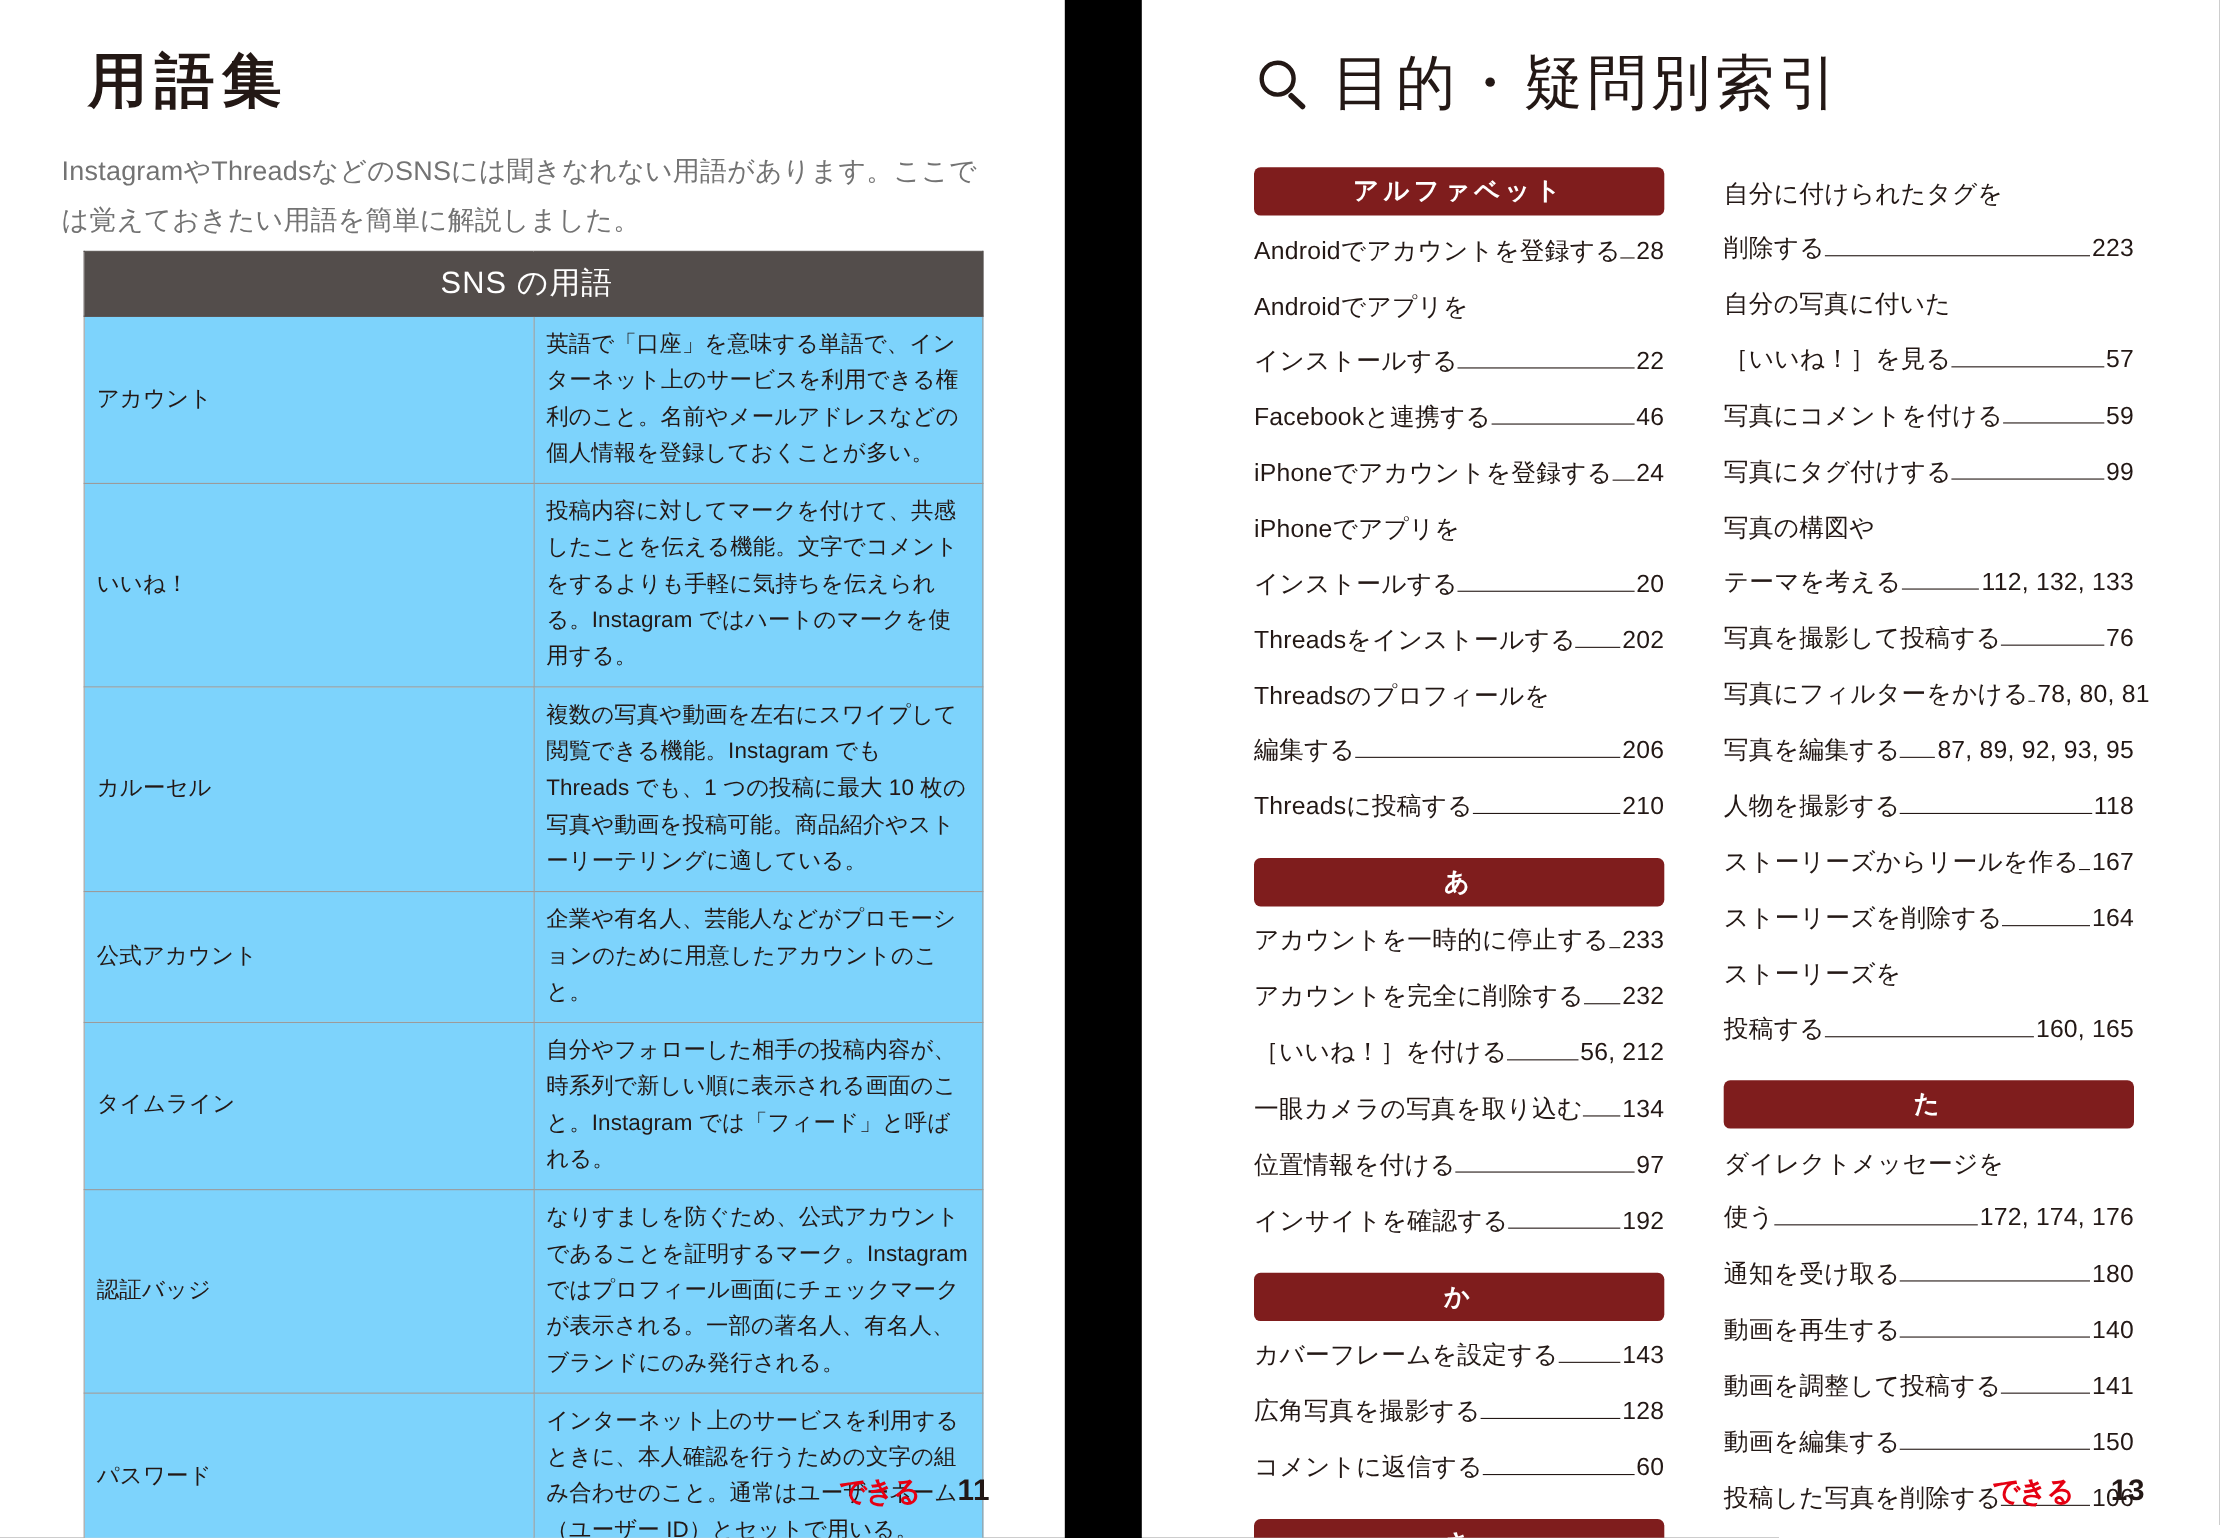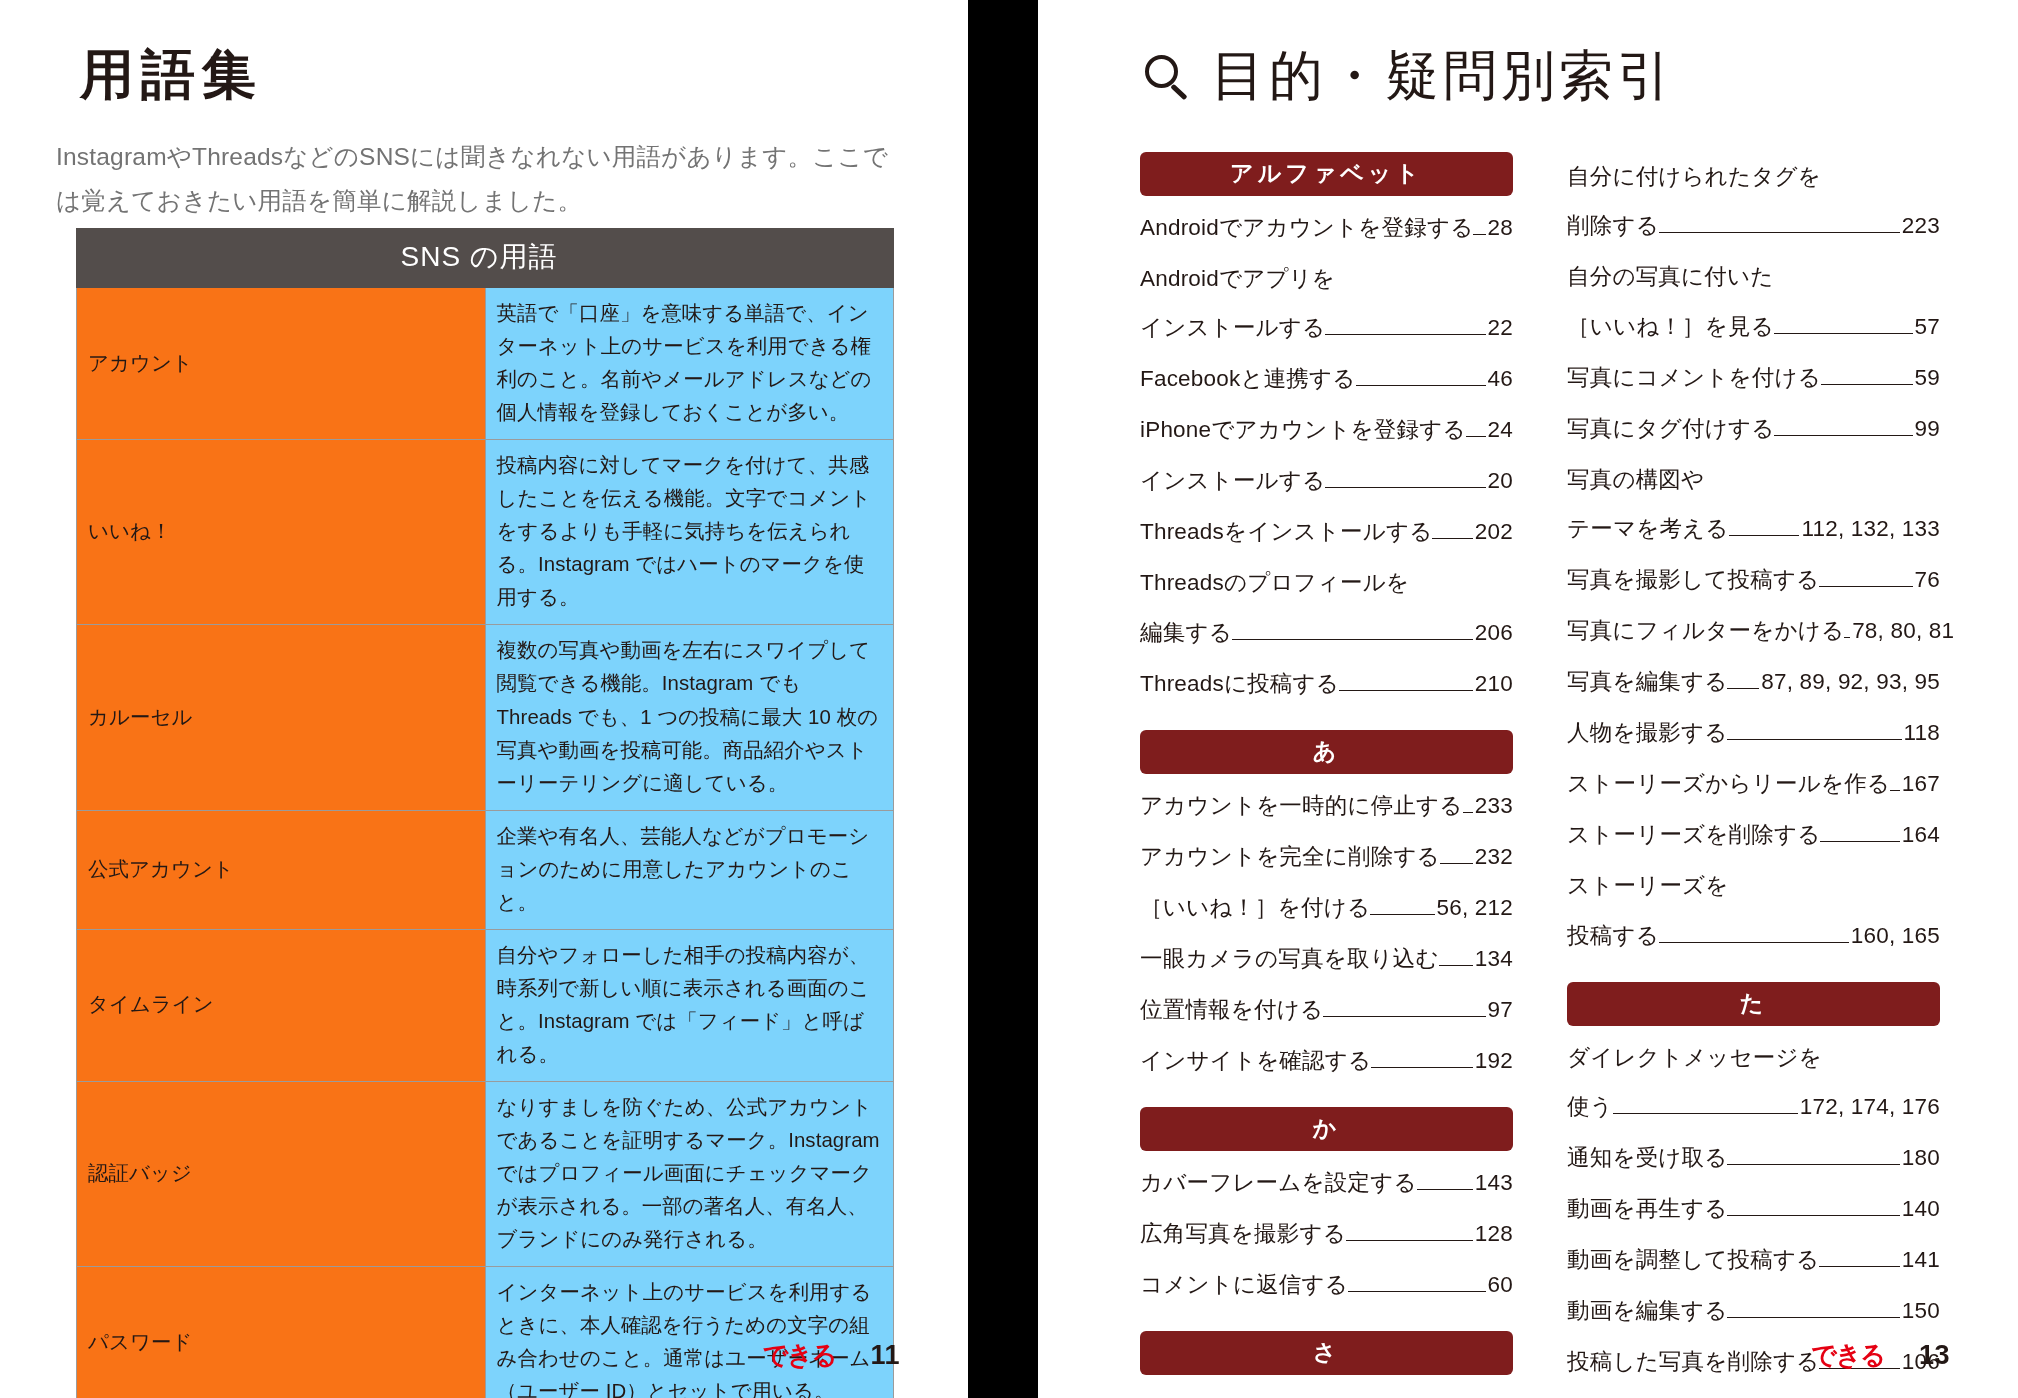--- a/index.html
+++ b/index.html
@@ -36,21 +36,21 @@
     border:1px solid #534d4b;
   }
   .gtable td{
     border:1px solid #9b9b9b;
     vertical-align:middle;
     font-size:20.4px;line-height:1.62;
     padding:9px 11px 10px 11px;
     letter-spacing:0.1px;
   }
   .gtable td.term{
-    background:#f97316;width:200px;
+    background:#7dd3fc;width:200px;
     white-space:nowrap;
   }
   .gtable td.def{background:#7dd3fc;}
 
   .pagefoot{
     position:absolute;bottom:26px;right:68px;
     display:flex;align-items:baseline;gap:34px;
   }
   .brand{
     color:#e50012;font-weight:700;font-size:25px;
@@ -186,20 +186,24 @@
           <div class="entry">
             <span class="label">Facebookと連携する</span>
             <span class="leader"></span>
             <span class="pg">46</span>
           </div>
           <div class="entry">
             <span class="label">iPhoneでアカウントを登録する</span>
             <span class="leader"></span>
             <span class="pg">24</span>
           </div>
+          <div class="entry nolead cont">
+            <span class="label">iPhoneでアプリを</span>
+            <span class="pg"></span>
+          </div>
           <div class="entry">
             <span class="label">インストールする</span>
             <span class="leader"></span>
             <span class="pg">20</span>
           </div>
           <div class="entry">
             <span class="label">Threadsをインストールする</span>
             <span class="leader"></span>
             <span class="pg">202</span>
           </div>

